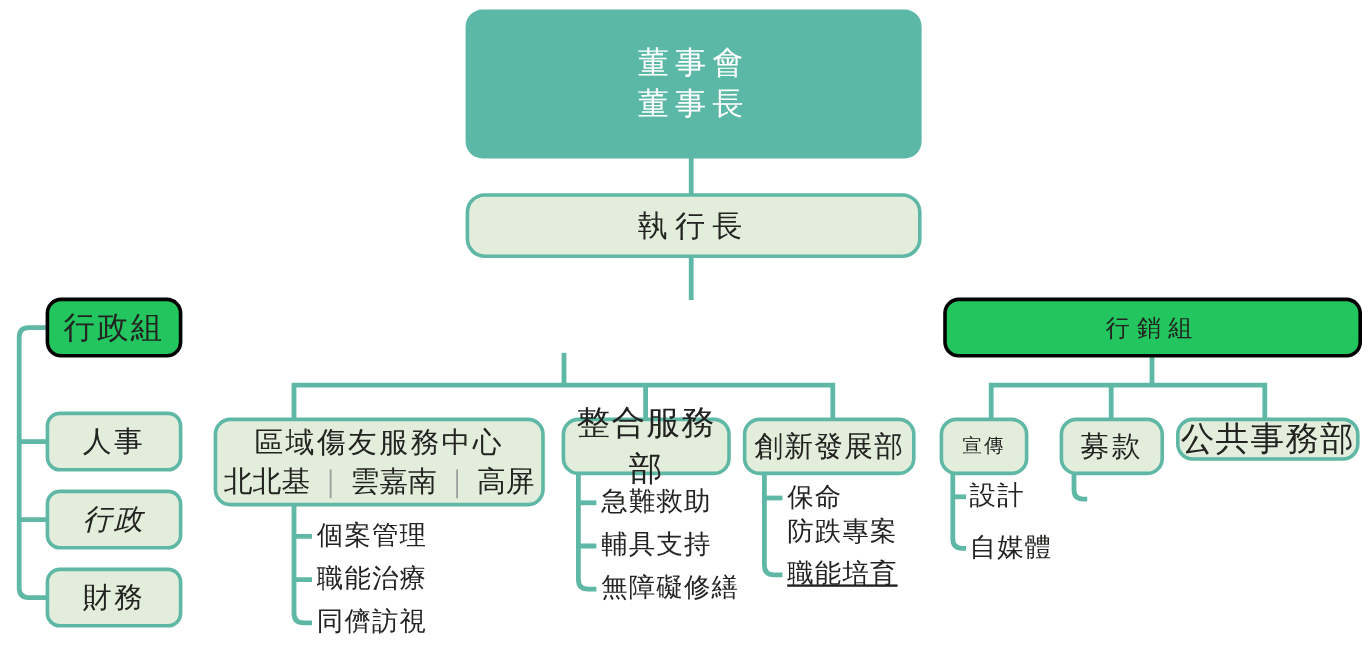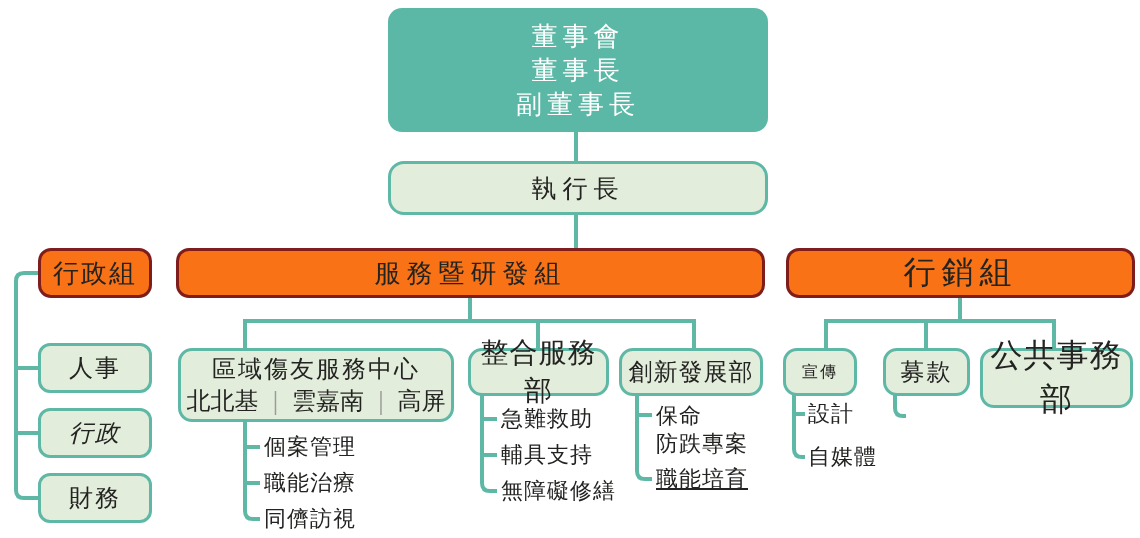--- a/index.html
+++ b/index.html
@@ -28,49 +28,49 @@
     justify-content: center;
     text-align: center;
     z-index: 1;
   }
   .teal-fill {
     background: #5cb8a6;
     color: #ffffff;
     border-radius: 14px;
   }
   .orange-fill {
-    background: #f97316;
-    border: 3px solid #7f1d1d;
+    background: #22c55e;
+    border: 3px solid #000000;
     border-radius: 13px;
   }
   .green-fill {
     background: #e3eddc;
     border: 3px solid #5fb8a6;
     border-radius: 14px;
   }
   .root-box { left: 388px; top: 8px; width: 380px; height: 124px;
               font-size: 26px; letter-spacing: 5px; line-height: 34px; }
   .ceo-box  { left: 388px; top: 161px; width: 380px; height: 54px;
               font-size: 25px; letter-spacing: 6px; border-radius: 16px; }
   .hdr-admin     { left: 38px;  top: 248px; width: 114px; height: 50px; font-size: 26px; letter-spacing: 2px; }
   .hdr-service   { left: 176px; top: 248px; width: 589px; height: 50px; font-size: 26px; letter-spacing: 6px; }
-  .hdr-marketing { left: 786px; top: 248px; width: 349px; height: 50px; font-size: 32px; letter-spacing: 6px; }
+  .hdr-marketing { left: 786px; top: 248px; width: 349px; height: 50px; font-size: 20px; letter-spacing: 6px; }
   .admin-child { left: 38px; width: 114px; height: 50px; font-size: 24px; letter-spacing: 2px; border-radius: 12px; }
   .child-hr      { top: 343px; }
   .child-affairs { top: 408px; font-style: italic; }
   .child-finance { top: 473px; }
   .regional    { left: 178px; top: 348px; width: 276px; height: 74px; line-height: 32px; }
   .regional .box-title    { font-size: 24px; letter-spacing: 2px; }
   .regional .box-subtitle { font-size: 24px; letter-spacing: 0; }
   .box-subtitle .sep { color: #9b9b9b; margin: 0 5px; }
   .integrated     { left: 468px; top: 348px; width: 141px; height: 48px; font-size: 28px; letter-spacing: 1px; }
   .innovation     { left: 619px; top: 348px; width: 144px; height: 48px; font-size: 24px; letter-spacing: 1px; }
   .promo          { left: 783px; top: 348px; width: 74px;  height: 48px; font-size: 16px; letter-spacing: 2px; }
   .fundraising    { left: 883px; top: 348px; width: 87px;  height: 48px; font-size: 24px; letter-spacing: 2px; }
-  .public-affairs { left: 980px; top: 348px; width: 153px; height: 60px; font-size: 32px; letter-spacing: 1px; }
+  .public-affairs { left: 980px; top: 348px; width: 153px; height: 36px; font-size: 28px; letter-spacing: 1px; }
   .leaf {
     position: absolute;
     z-index: 1;
     font-size: 22px;
     line-height: 28px;
     letter-spacing: 1px;
     white-space: pre-line;
     color: #232321;
   }
   .leaf-case      { left: 264px; top: 433px; }
@@ -121,32 +121,28 @@
 
     <path d="M794 394 V449 Q794 457 802 457 H805"></path>
     <path d="M794 414 H805"></path>
 
     <path d="M895 394 V408 Q895 416 903 416 H906"></path>
   </svg>
 
   <div class="box teal-fill root-box">
     <div>董事會</div>
     <div>董事長</div>
-    <div>副董事長</div>
   </div>
 
   <div class="box green-fill ceo-box">
     <div>執行長</div>
   </div>
 
   <div class="box orange-fill hdr-admin">
     <div>行政組</div>
-  </div>
-  <div class="box orange-fill hdr-service">
-    <div>服務暨研發組</div>
   </div>
   <div class="box orange-fill hdr-marketing">
     <div>行銷組</div>
   </div>
 
   <div class="box green-fill admin-child child-hr">
     <div>人事</div>
   </div>
   <div class="box green-fill admin-child child-affairs">
     <div>行政</div>

